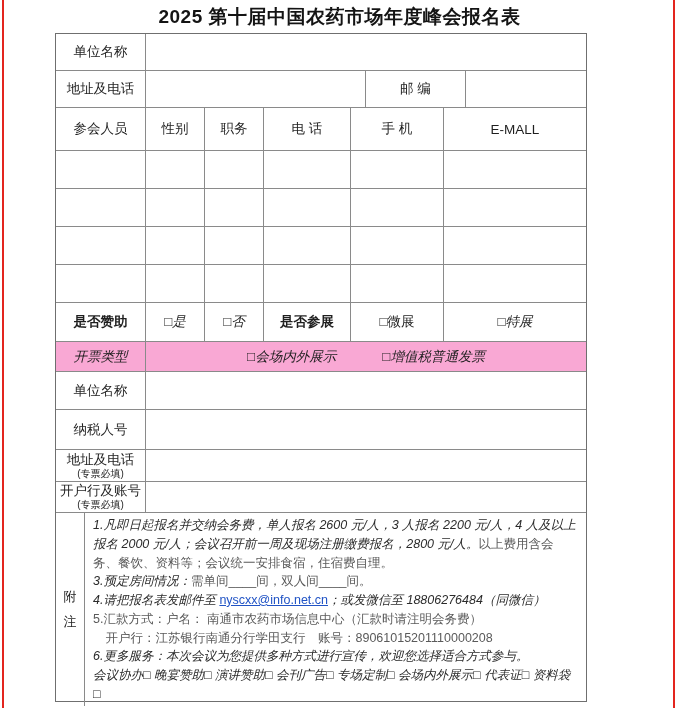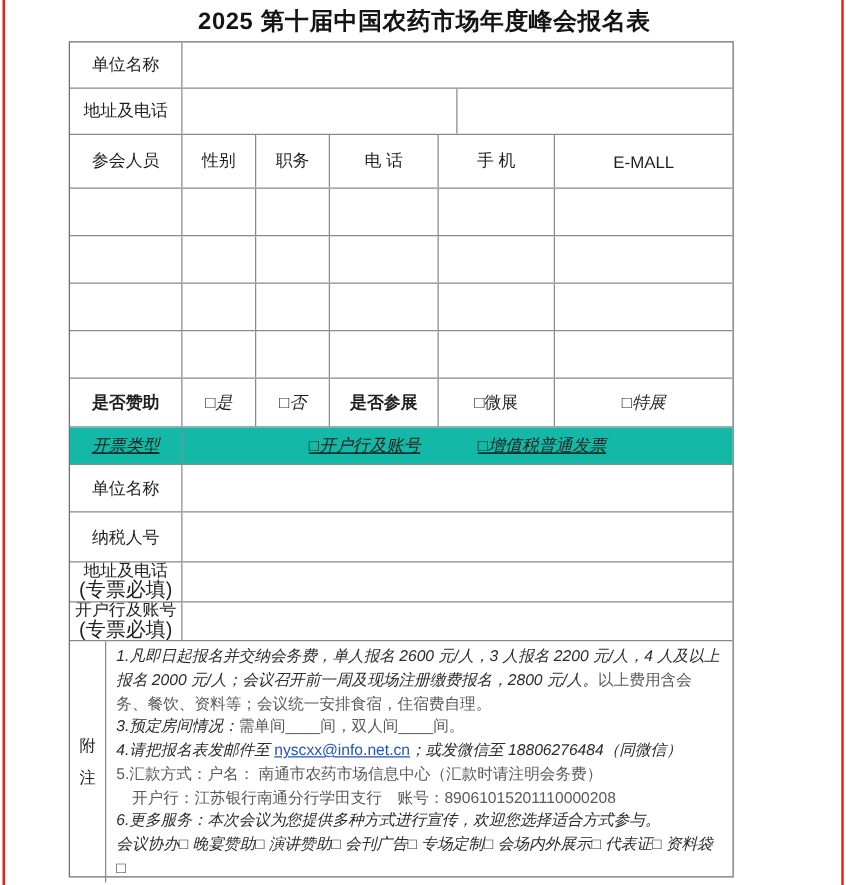--- a/index.html
+++ b/index.html
@@ -18,23 +18,23 @@
                 border:1px solid #6f6f6f; display:flex; flex-direction:column; background:#fff; }
   .row { display:flex; border-bottom:1px solid #8a8a8a; flex-shrink:0; }
   .row.last { border-bottom:none; }
   .cell { border-right:1px solid #8a8a8a; display:flex; align-items:center; justify-content:center;
           text-align:right; color:#1f1f1f; font-size:13.5px; overflow:hidden; }
   .cell.end { border-right:none; }
   .bold { font-weight:bold; }
   .kai { font-family:"Liberation Serif","DejaVu Serif",serif; font-style:italic; }
   .kai-u { font-family:"Liberation Serif","DejaVu Serif",serif; }
   .stack { flex-direction:column; line-height:1.15; }
-  .sub { font-size:16px; color:#1f1f1f; }
+  .sub { font-size:10px; color:#1f1f1f; }
 
-  .invoice-row { background:#14b8a6;text-decoration:underline; }
+  .invoice-row { background:#f9a8d4; }
   .invoice-opts { gap:46px; }
 
   .notes-label { width:29px; flex-direction:column; gap:7px; font-size:13px; }
   .notes-body { flex:1; padding:3px 10px 2px 8px; display:block; text-align:left;
                 font-size:12.5px; line-height:1.5; align-items:flex-start; }
   .note-line { white-space:pre-wrap; color:#2b2b2b; }
   .seg-dark { color:#2b2b2b;font-style:italic; }
   .seg-gray { color:#5a5a5a; }
   .seg-link { color:#2053c5; text-decoration:underline; cursor:pointer; }
 </style>
@@ -50,20 +50,21 @@
   <div class="form-table">
 
     <div class="row" style="height:37px">
       <div class="cell" style="width:90px">单位名称</div>
       <div class="cell end" style="flex:1"></div>
     </div>
 
     <div class="row" style="height:37px">
       <div class="cell" style="width:90px">地址及电话</div>
       <div class="cell" style="width:220px"></div>
+      <div class="cell" style="width:100px">邮 编</div>
       <div class="cell end" style="flex:1"></div>
     </div>
 
     <div class="row" style="height:43px">
       <div class="cell" style="width:90px">参会人员</div>
       <div class="cell" style="width:59px">性别</div>
       <div class="cell" style="width:59px">职务</div>
       <div class="cell" style="width:87px">电 话</div>
       <div class="cell" style="width:93px">手 机</div>
       <div class="cell end" style="flex:1">E-MALL</div>
@@ -107,21 +108,21 @@
       <div class="cell kai" style="width:59px">□是</div>
       <div class="cell kai" style="width:59px">□否</div>
       <div class="cell bold" style="width:87px">是否参展</div>
       <div class="cell" style="width:93px">□微展</div>
       <div class="cell end kai" style="flex:1">□特展</div>
     </div>
 
     <div class="row invoice-row" style="height:30px">
       <div class="cell kai" style="width:90px">开票类型</div>
       <div class="cell end invoice-opts" style="flex:1">
-        <span class="kai">□开户行及账号</span>
+        <span class="kai">□会场内外展示</span>
         <span class="kai">□增值税普通发票</span>
       </div>
     </div>
 
     <div class="row" style="height:38px">
       <div class="cell" style="width:90px">单位名称</div>
       <div class="cell end" style="flex:1"></div>
     </div>
 
     <div class="row" style="height:40px">

